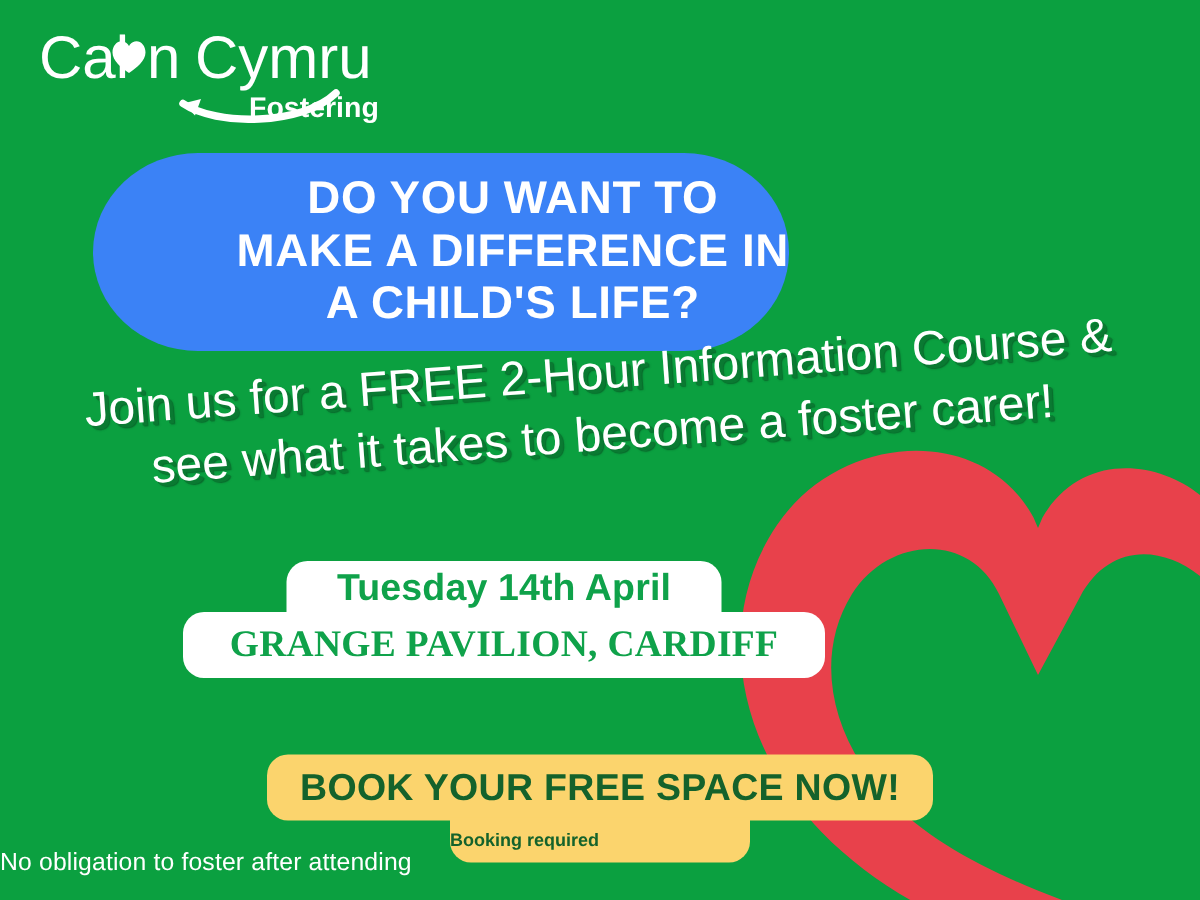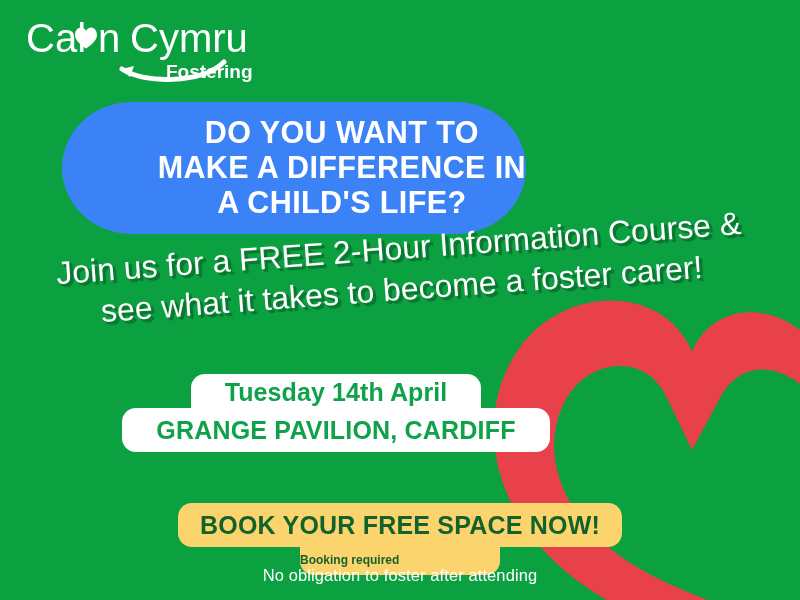--- a/index.html
+++ b/index.html
@@ -108,20 +108,21 @@
     font-size: 25px;
     letter-spacing: 0.1px;
   }
   #detail-venue {
     width: 428px;
     height: 44px;
     border-radius: 14px;
     font-size: 25px;
     letter-spacing: 0.2px;
     margin-top: -2px;
+    font-family: Liberation Serif, serif;
   }
 
   
   #cta-block {
     position: absolute;
     left: 0;
     top: 503px;
     width: 800px;
   }
   #cta-main {
@@ -151,21 +152,21 @@
     justify-content: flex-start;
     margin: -2px auto 0 auto;
   }
 
   
   #footer-note {
     position: absolute;
     left: 0;
     top: 566px;
     width: 800px;
-    text-align: center;
+    text-align: left;
     color: #FFFFFF;
     font-size: 16.5px;
     font-weight: normal;
     letter-spacing: 0.1px;
   }
 </style>
 </head>
 <body>
 
 <div id="poster">

